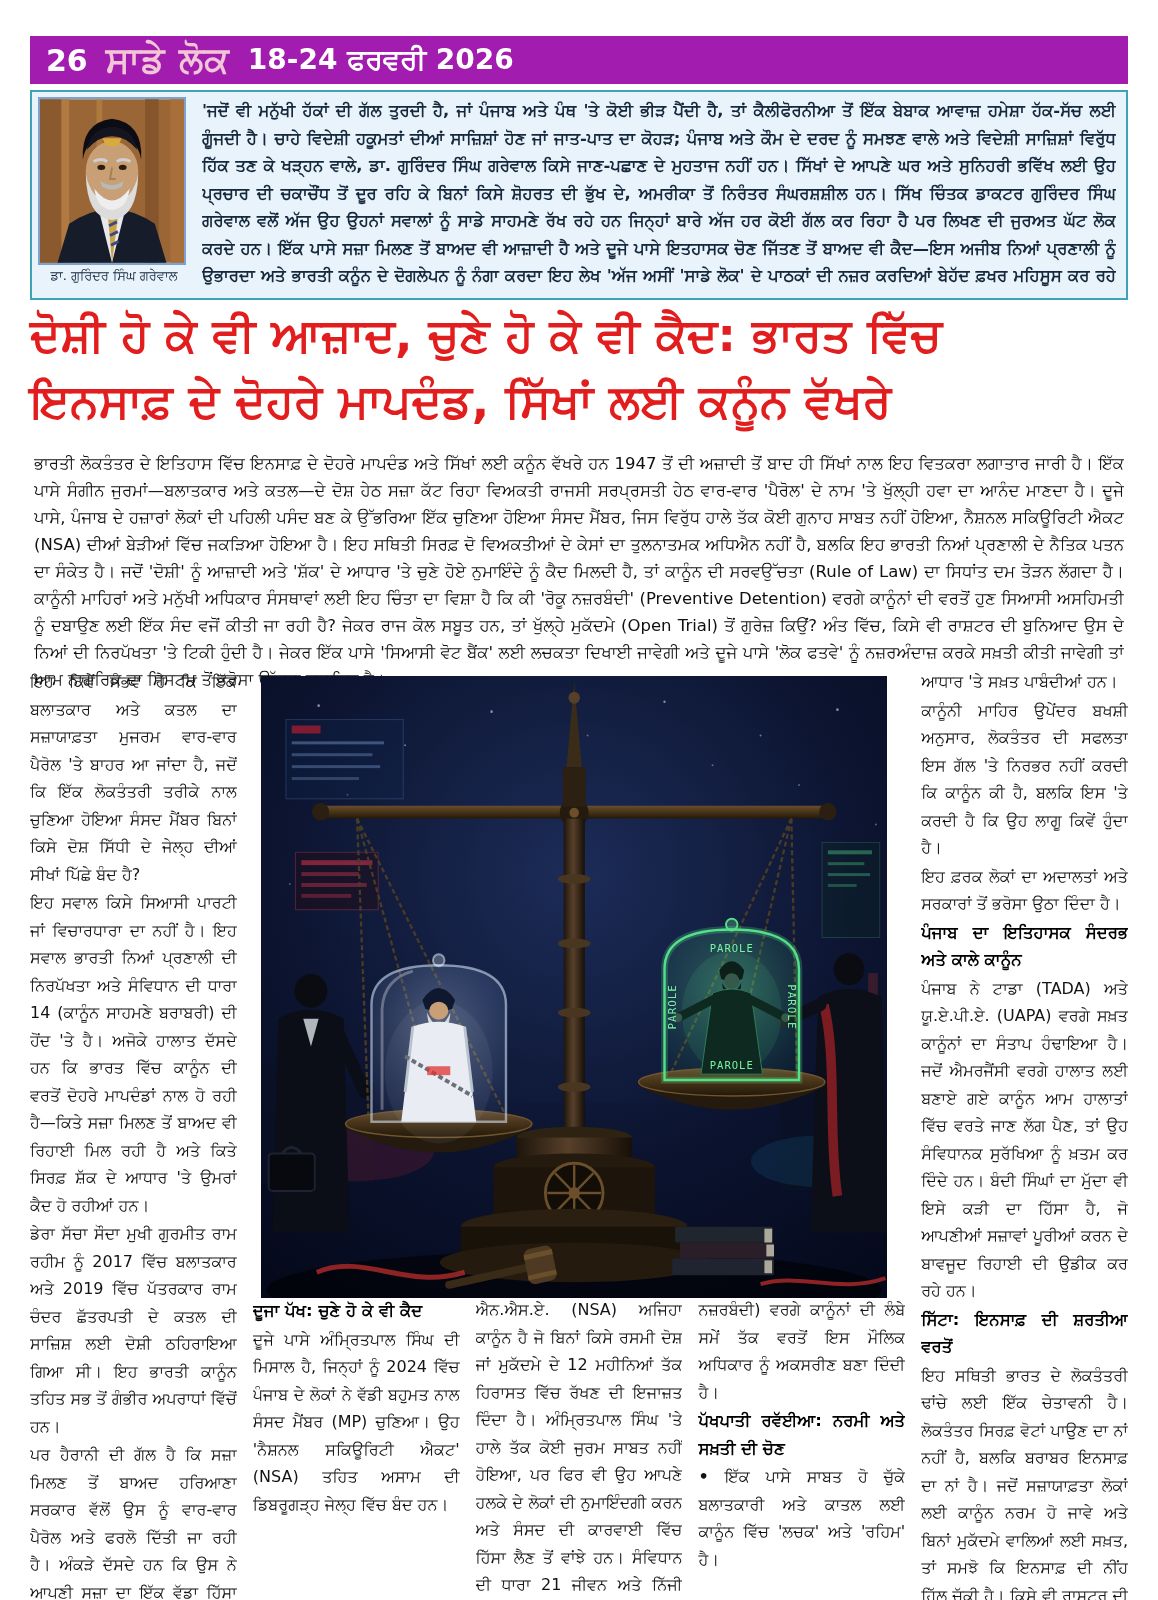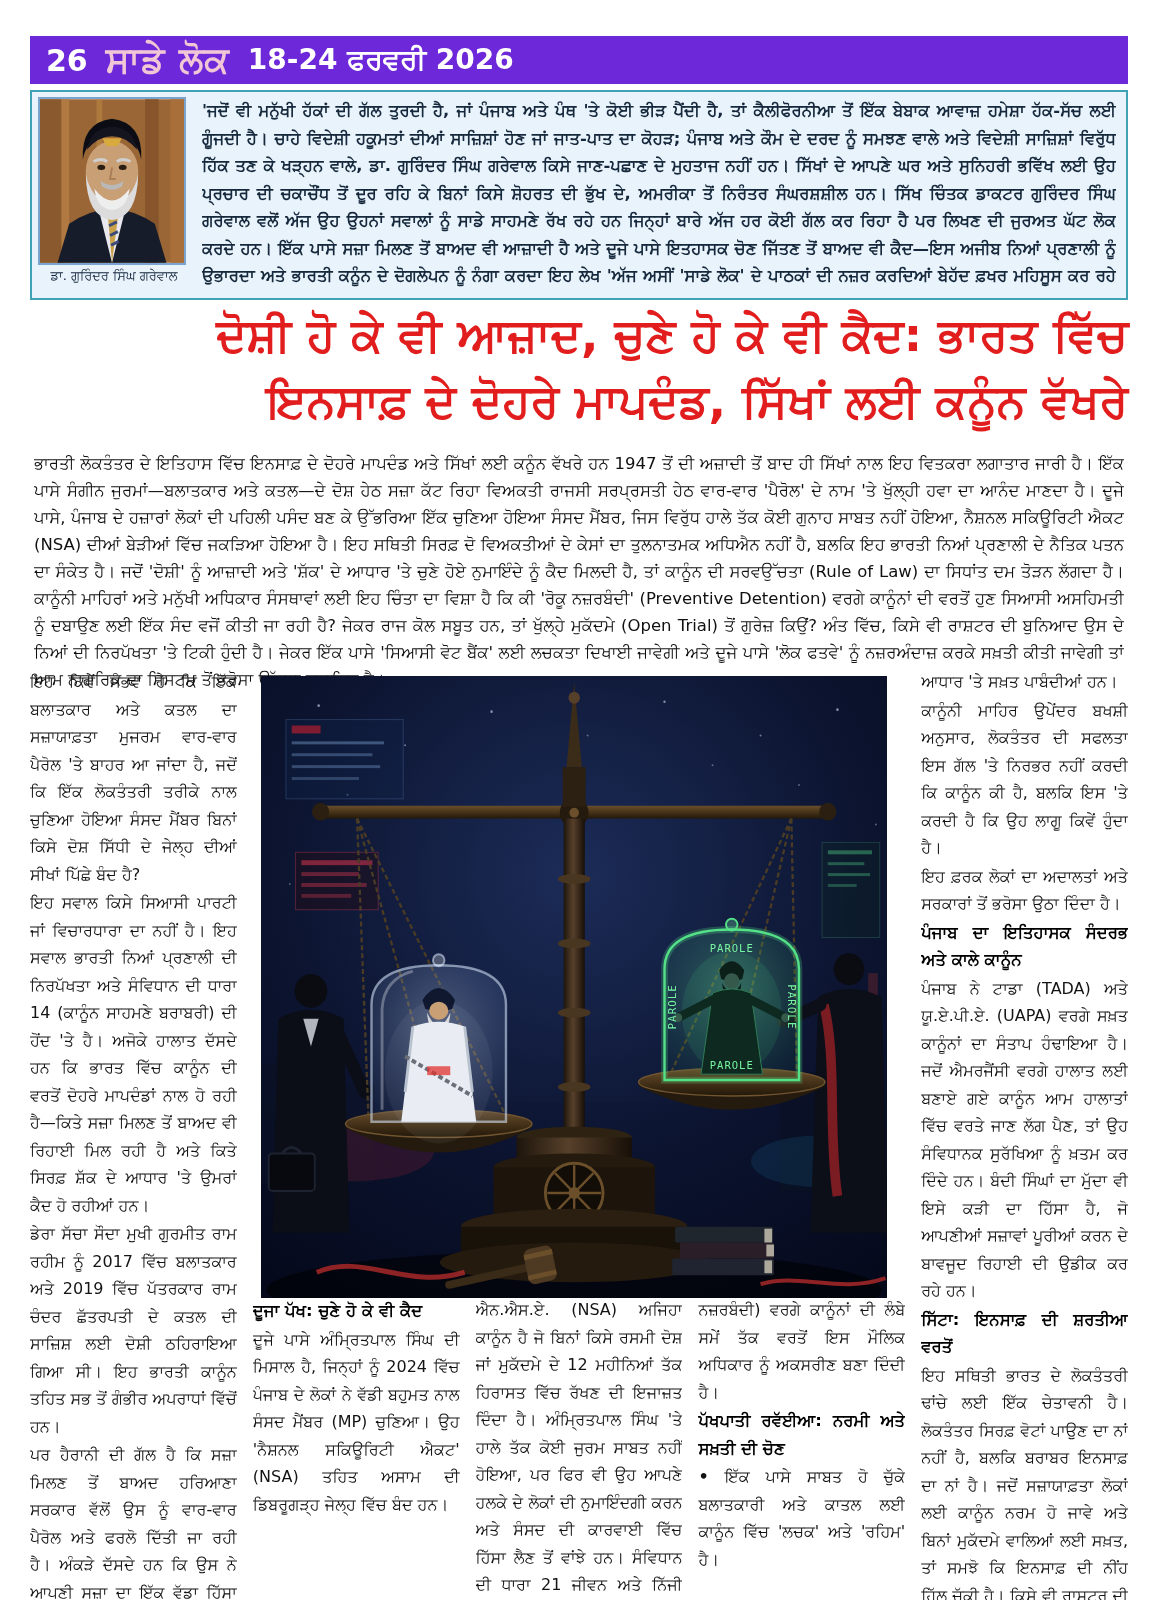--- a/index.html
+++ b/index.html
@@ -1,38 +1,38 @@
 <!DOCTYPE html>
 <html><head>
 <meta charset="utf-8">
 <style>
   html,body{margin:0;padding:0;background:#ffffff;}
   body{width:1158px;height:1600px;overflow:hidden;font-family:"DejaVu Sans",sans-serif;}
   .page{position:relative;width:1158px;height:1600px;background:#ffffff;}
 
   
-  .topbar{position:absolute;top:36px;left:30px;width:1098px;height:48px;background:#6d28d9;
+  .topbar{position:absolute;top:36px;left:30px;width:1098px;height:48px;background:#a21caf;
           display:flex;align-items:center;gap:18px;padding:0 16px;box-sizing:border-box;}
   .page-num{color:#ffffff;font-size:30px;font-weight:bold;}
   .masthead{color:#f2c6d6;font-size:36px;font-weight:bold;letter-spacing:1px;line-height:1;}
   .issue-date{color:#ffffff;font-size:28px;font-weight:bold;}
 
   
   .lede-box{position:absolute;top:90px;left:30px;width:1098px;height:210px;background:#e9f3fc;
             border:2px solid #3fa3b5;box-sizing:border-box;display:flex;gap:12px;padding:5px 10px 5px 6px;}
   .photo-wrap{flex:0 0 152px;display:flex;flex-direction:column;}
   .photo-frame{width:148px;height:168px;border:2px solid #7aa3cf;background:#fff;box-sizing:border-box;}
   .photo-frame svg{display:block;width:100%;height:100%;}
   .photo-caption{width:152px;font-size:13px;font-weight:normal;color:#14263d;text-align:center;
                  padding-top:3px;line-height:1.2;}
   .lede-text{flex:1;font-size:16.5px;line-height:27.5px;font-weight:600;color:#16293c;
              text-align:justify;overflow:hidden;}
 
   
-  .headline{position:absolute;top:302px;left:30px;width:1098px;text-align:right;
+  .headline{position:absolute;top:302px;left:30px;width:1098px;text-align:left;
             font-weight:800;font-size:46px;line-height:66px;color:#e11d1d;}
 
   
   .standfirst{position:absolute;top:450px;left:34px;width:1090px;font-size:16.5px;line-height:27px;
               font-weight:400;color:#101010;text-align:justify;overflow:hidden;height:244px;}
 
   
   .columns{position:absolute;top:668px;left:30px;width:1098px;height:997px;display:grid;
            grid-template-columns:repeat(5,1fr);grid-template-rows:628px auto;
            column-gap:16px;overflow:hidden;font-size:16px;line-height:27.5px;color:#141414;

